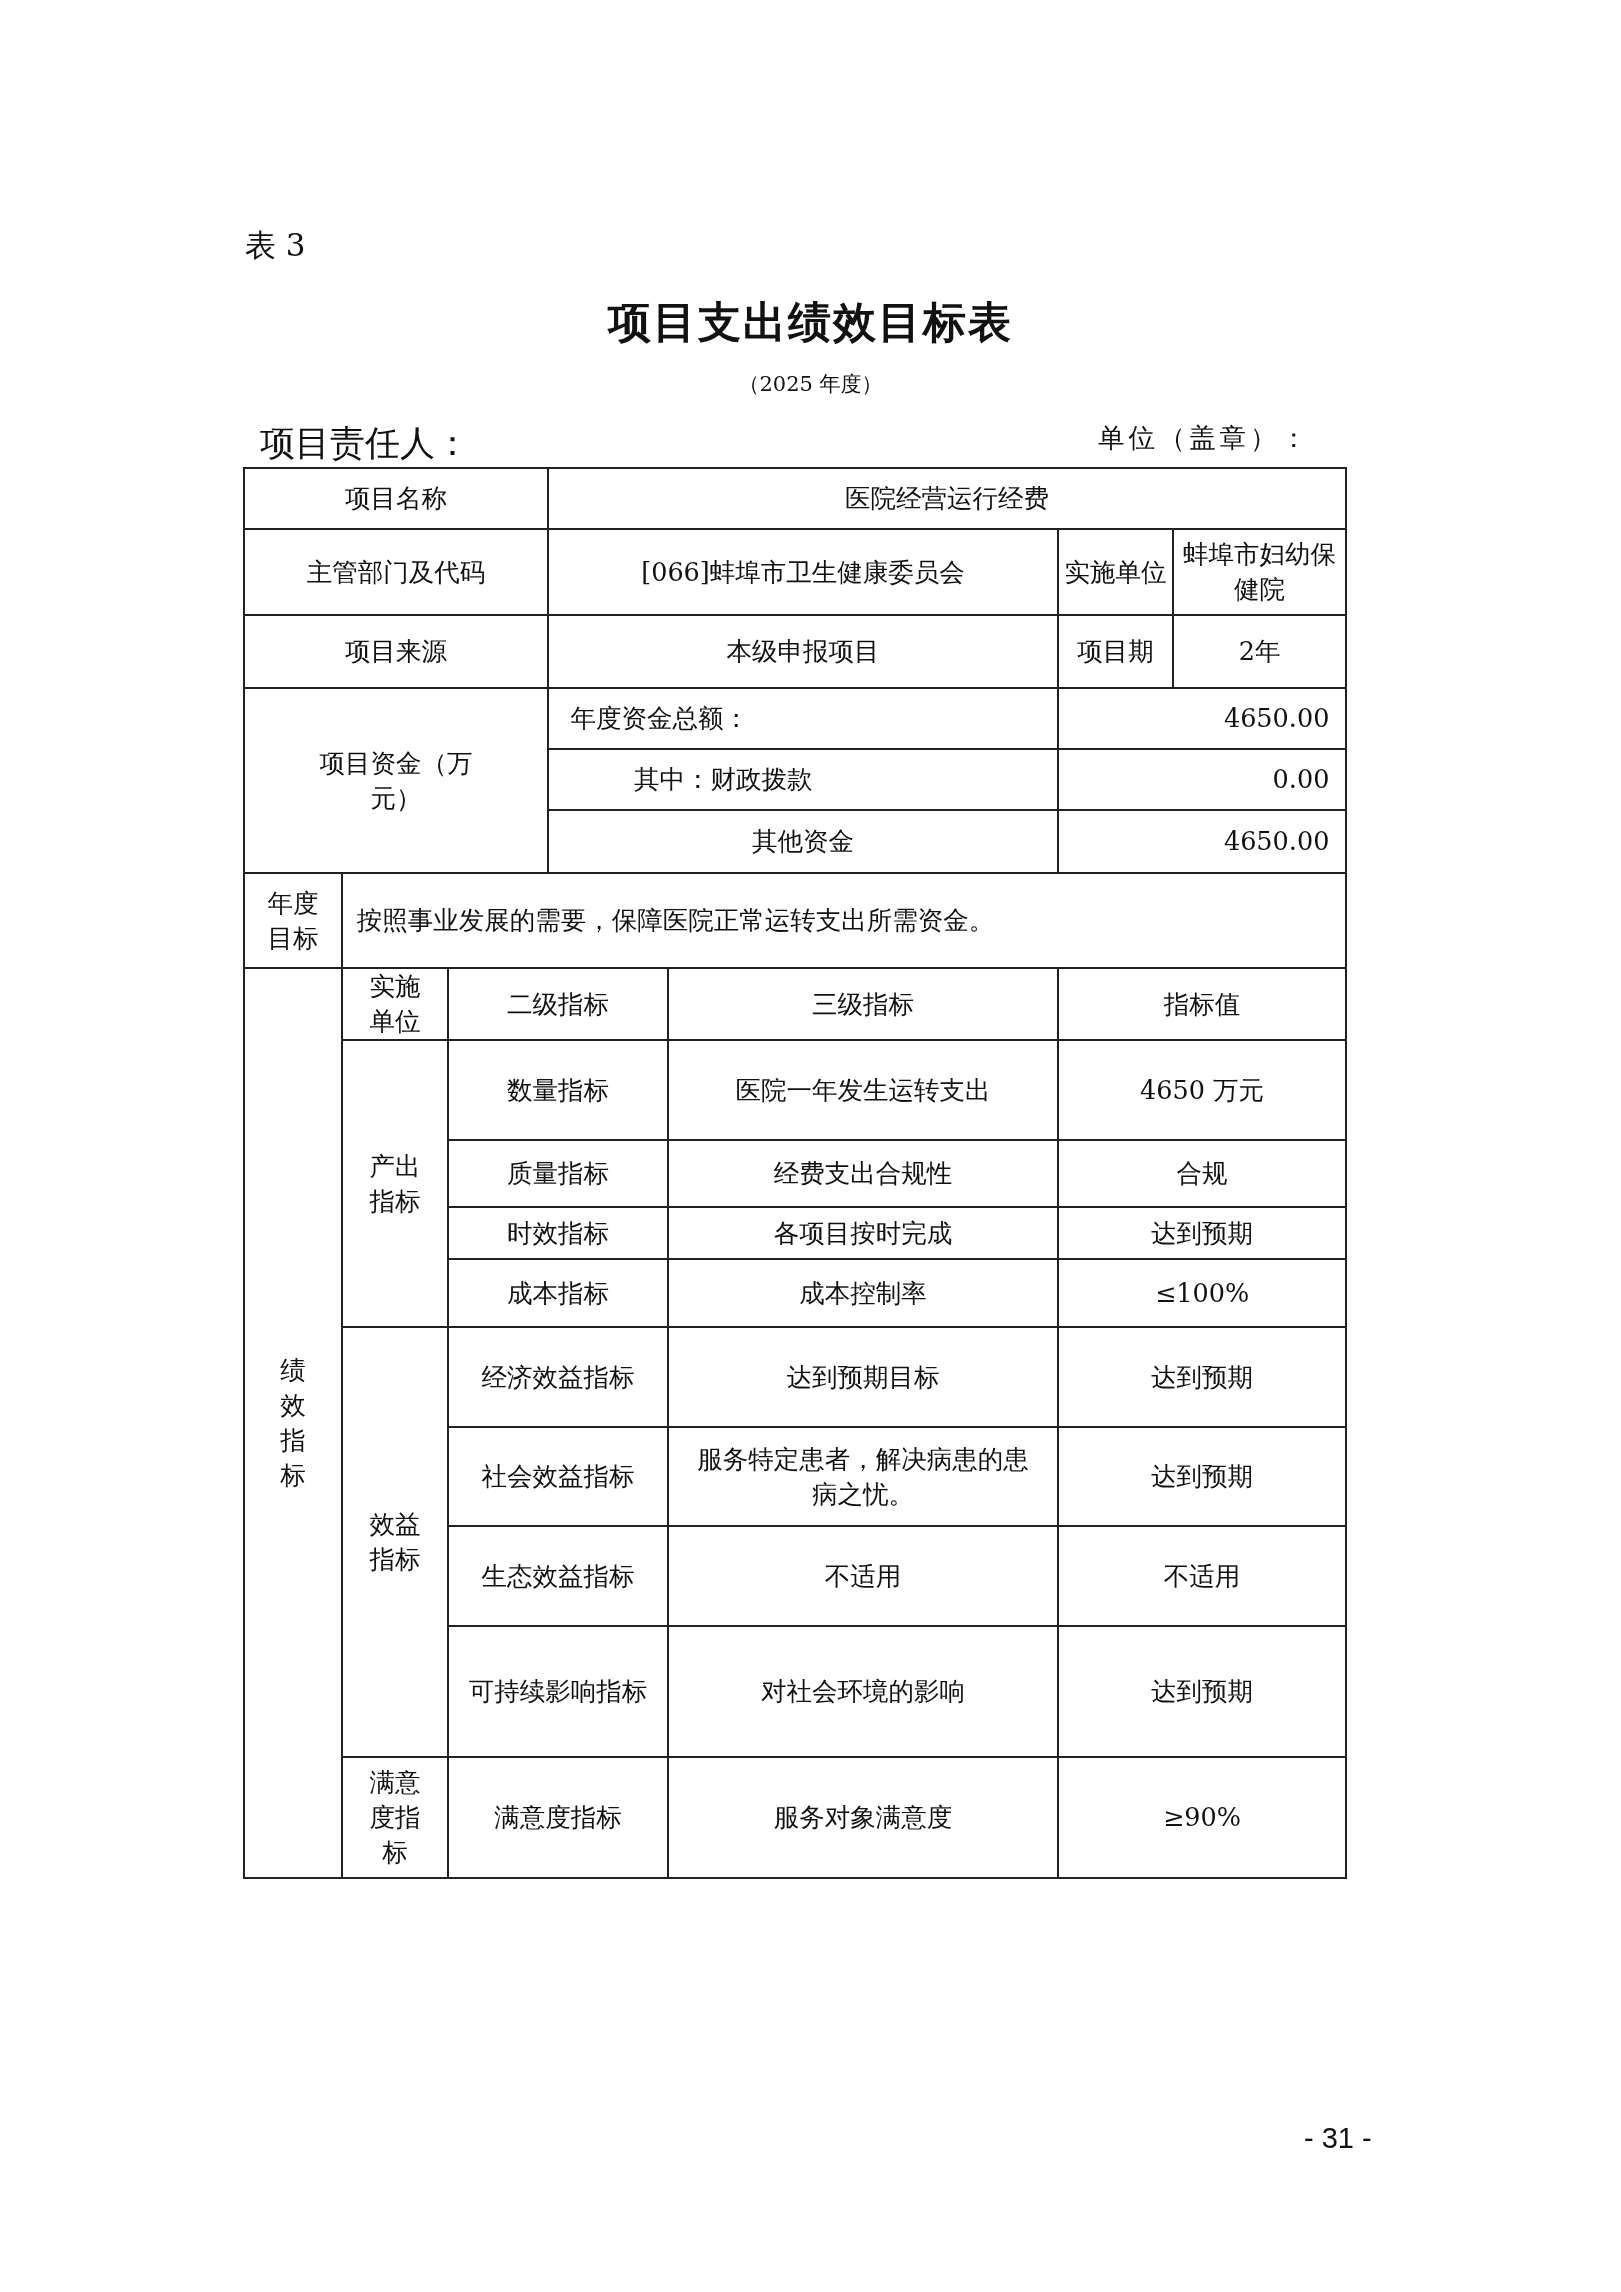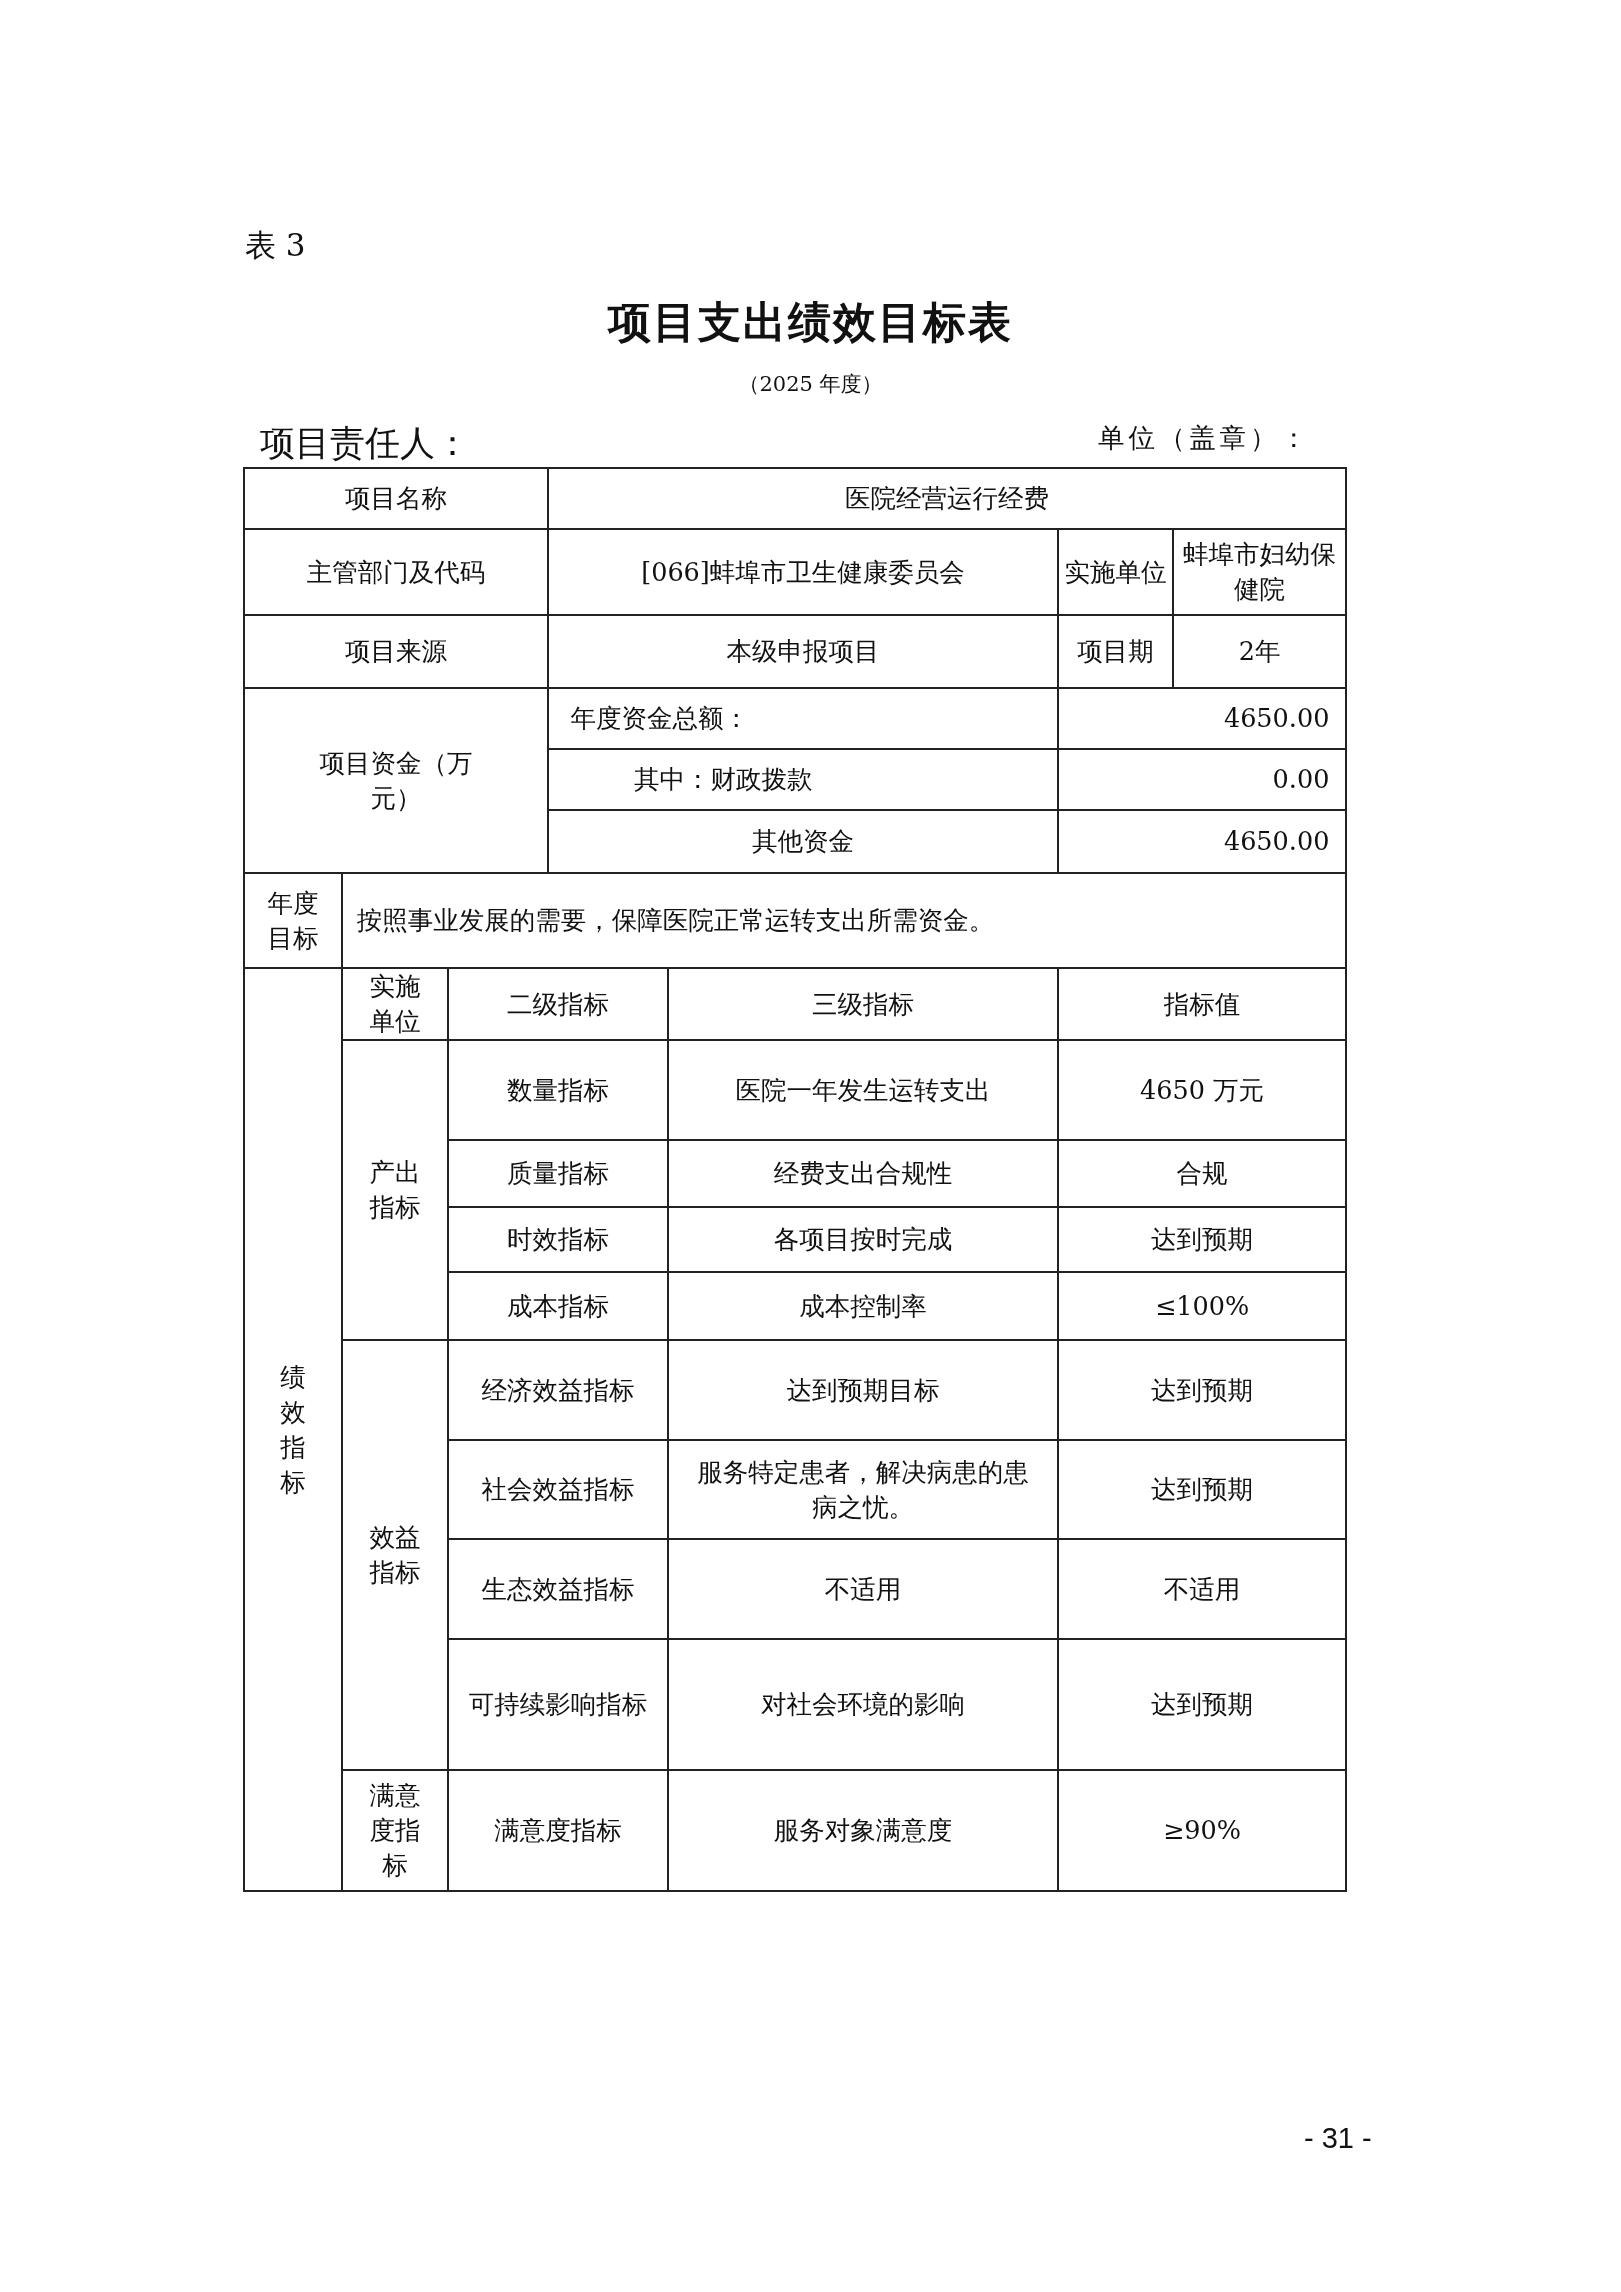--- a/index.html
+++ b/index.html
@@ -84,21 +84,21 @@
     <td rowspan="4" style="padding:0 25.5px">产出指标</td>
     <td colspan="2">数量指标</td>
     <td>医院一年发生运转支出</td>
     <td colspan="2">4650 万元</td>
   </tr>
   <tr style="height:67px">
     <td colspan="2">质量指标</td>
     <td>经费支出合规性</td>
     <td colspan="2">合规</td>
   </tr>
-  <tr style="height:65px">
+  <tr style="height:52px">
     <td colspan="2">时效指标</td>
     <td>各项目按时完成</td>
     <td colspan="2">达到预期</td>
   </tr>
   <tr style="height:68px">
     <td colspan="2">成本指标</td>
     <td>成本控制率</td>
     <td colspan="2">≤100%</td>
   </tr>
 

